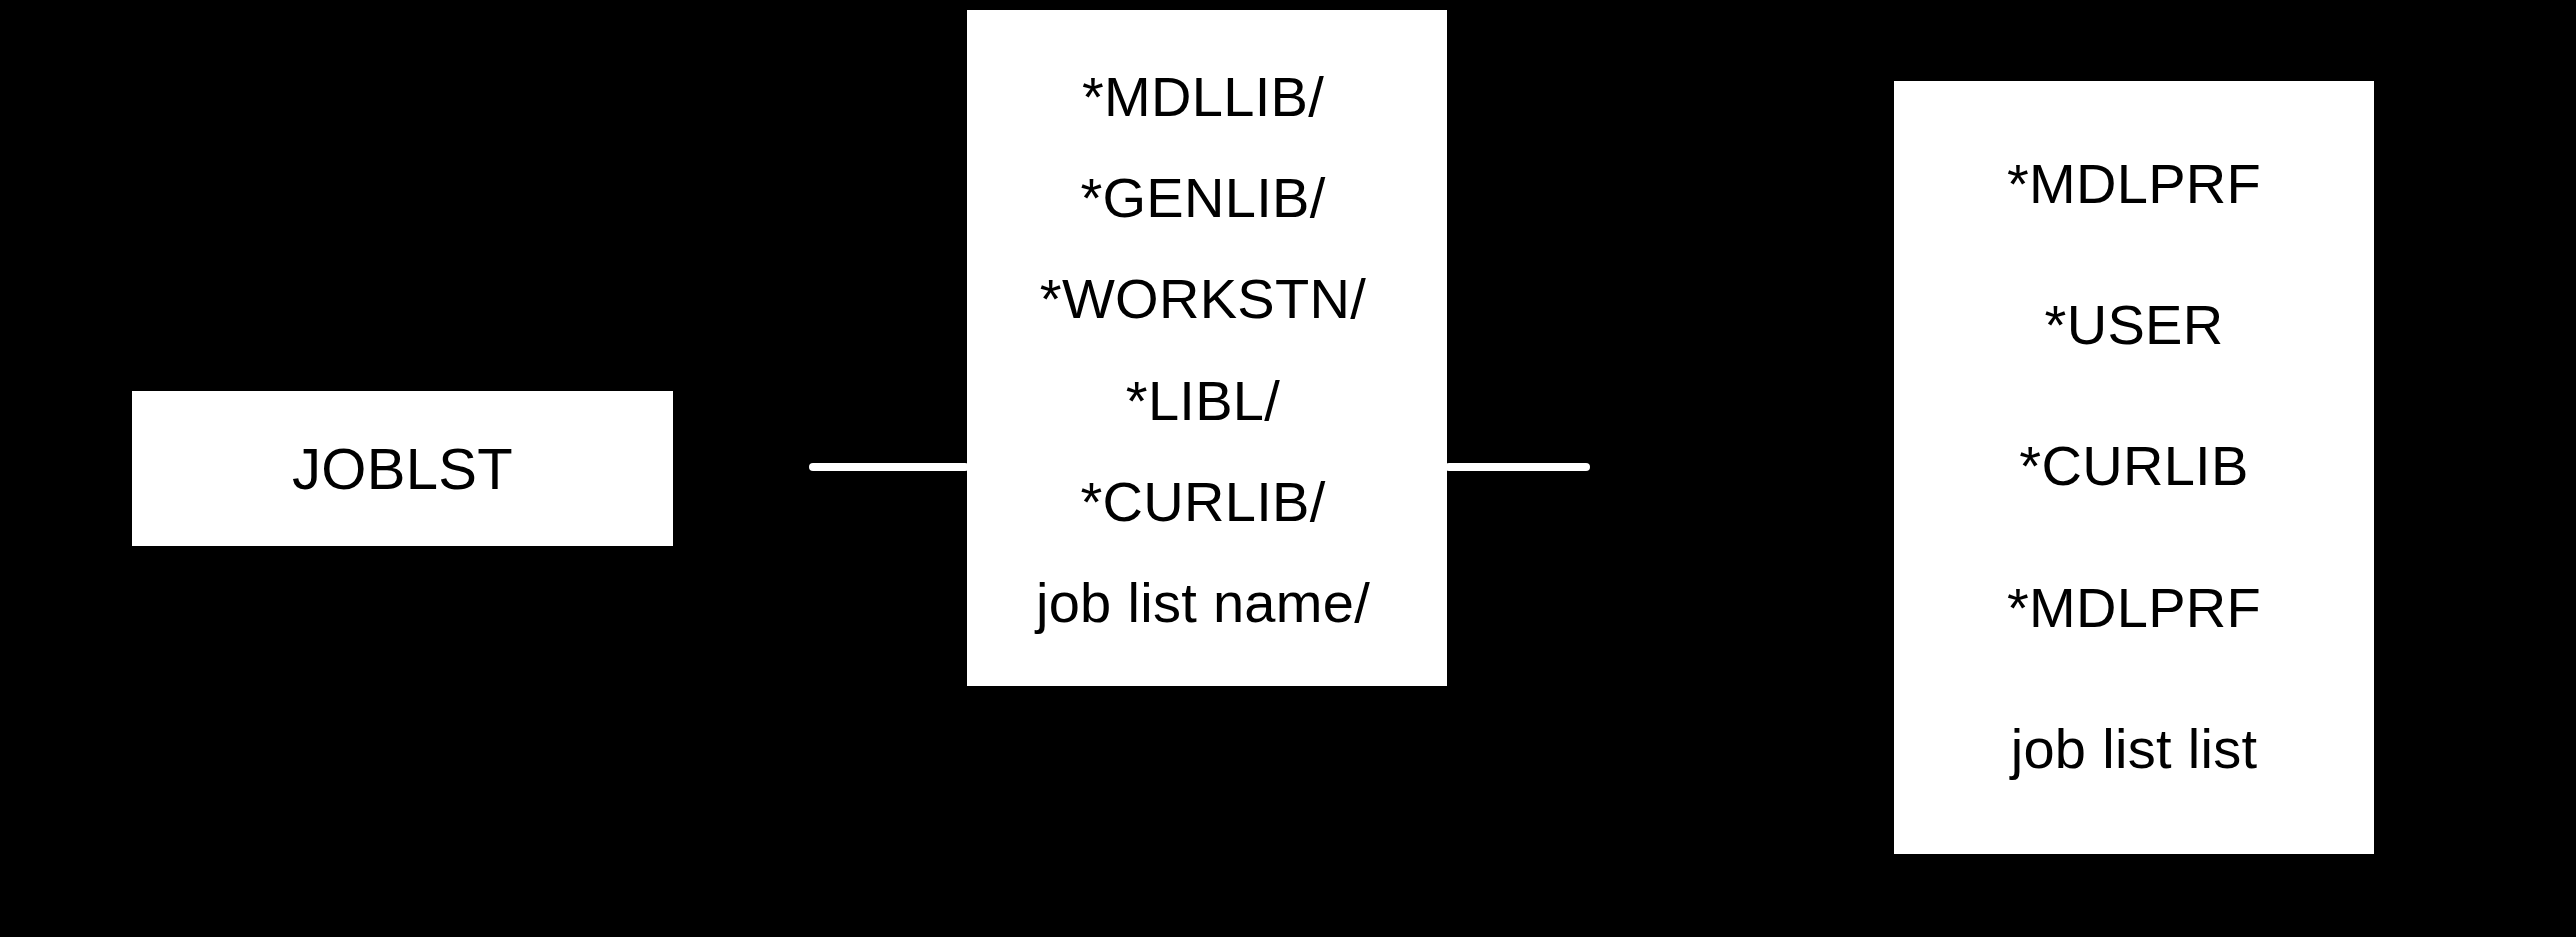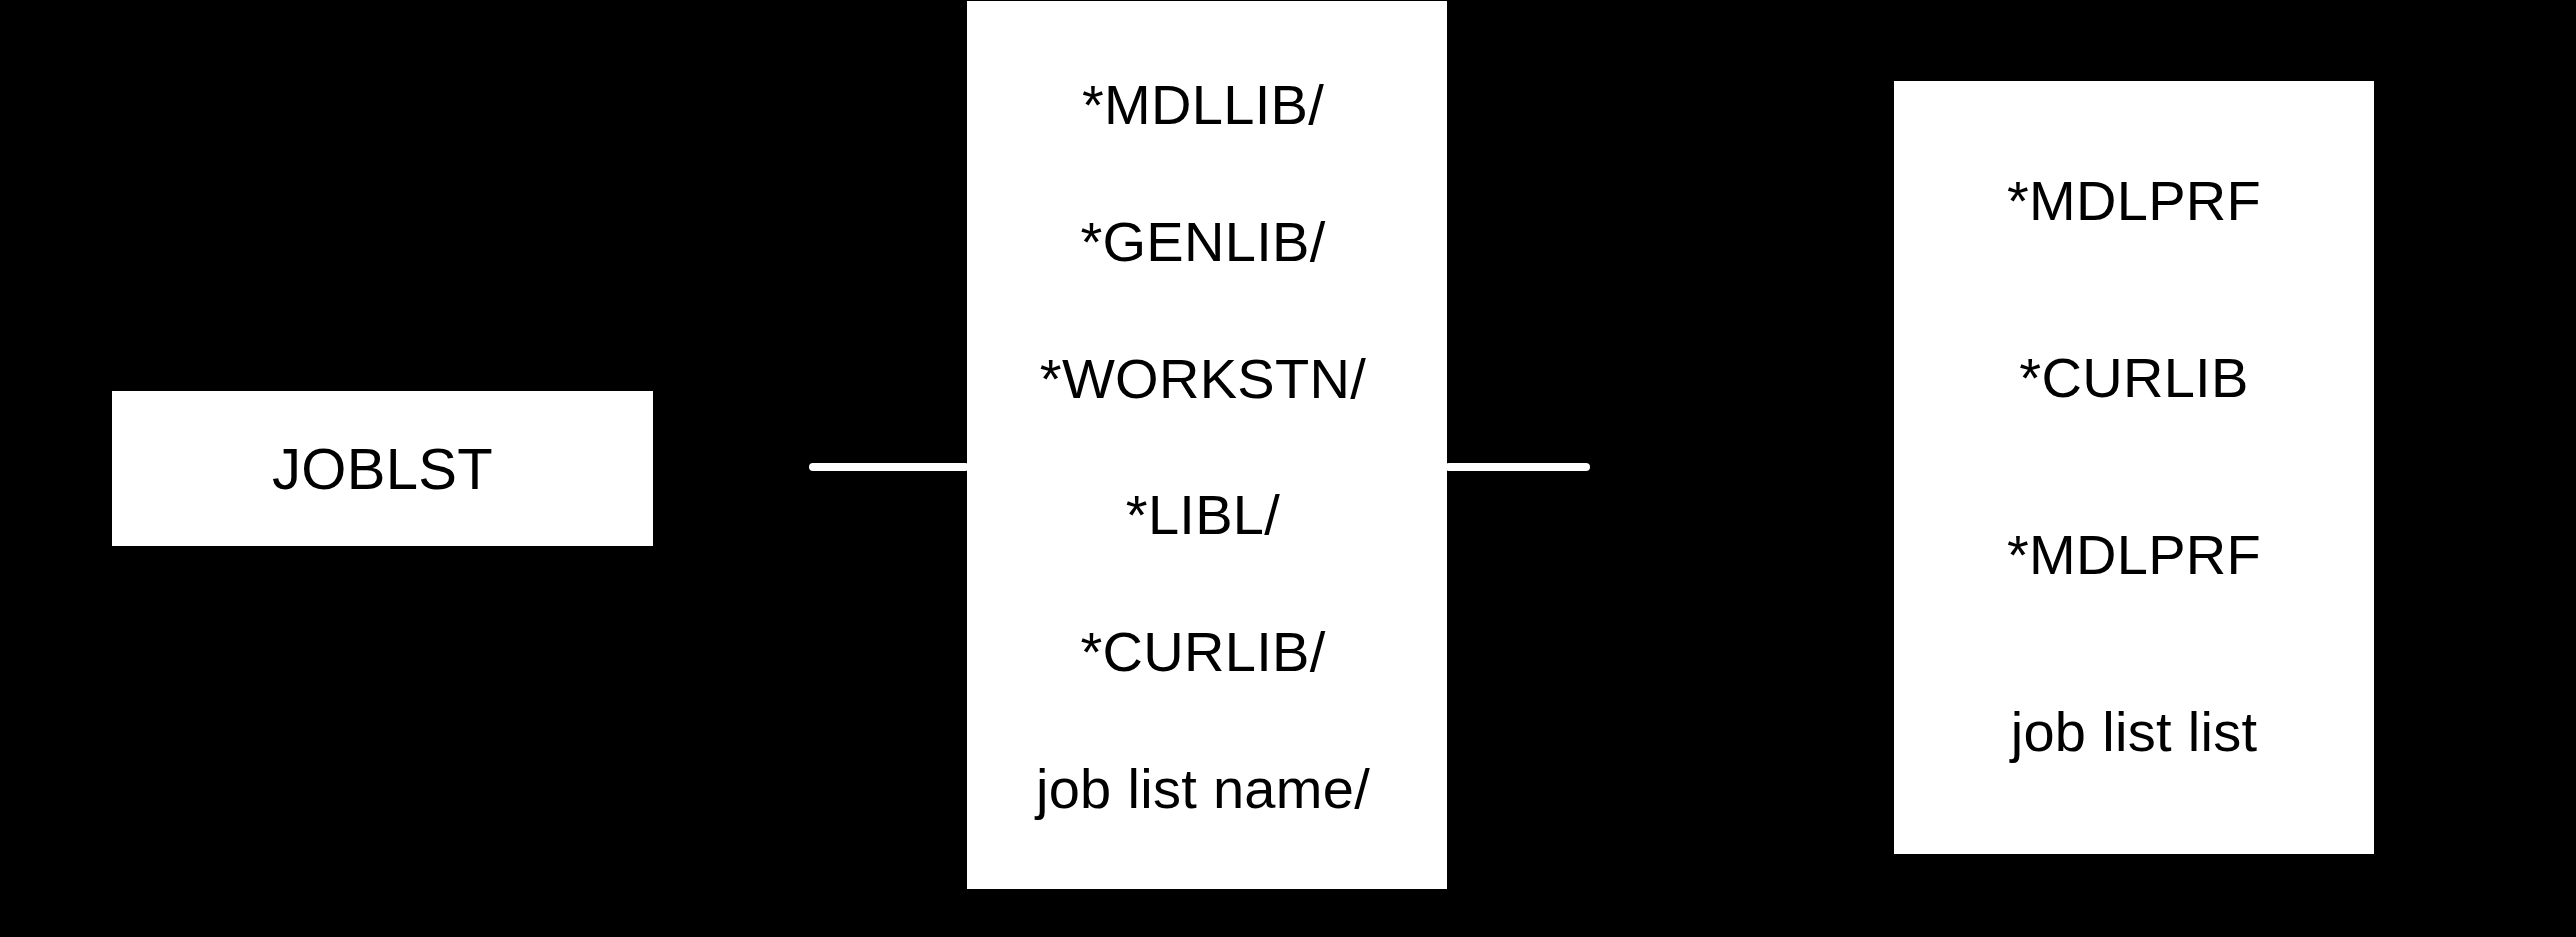--- a/index.html
+++ b/index.html
@@ -39,34 +39,34 @@
     display: block;
     width: 100%;
     font-size: 56px;
     font-weight: 400;
     letter-spacing: 0.3px;
     color: #000000;
   }
 
   
   #box-joblst {
-    left: 112px;
+    left: 132px;
     top: 391px;
     width: 541px;
     height: 155px;
     justify-content: center;
   }
   #box-joblst .opt { font-size: 58px; }
 
   
   #box-library-qualifier {
     left: 967px;
-    top: 1px;
+    top: 10px;
     width: 480px;
-    height: 888px;
+    height: 676px;
     padding: 36px 8px 32px 0;
   }
 
   
   #box-joblist-value {
     left: 1894px;
     top: 81px;
     width: 480px;
     height: 773px;
     padding: 32px 0 34px 0;
@@ -107,19 +107,20 @@
     <span class="opt">*WORKSTN/</span>
     <span class="opt">*LIBL/</span>
     <span class="opt">*CURLIB/</span>
     <span class="opt">job list name/</span>
   </div>
 
   <div class="connector" id="connector-library-to-joblist"></div>
 
   <div class="param-box" id="box-joblist-value">
     <span class="opt">*MDLPRF</span>
+    <span class="opt">*USER</span>
     <span class="opt">*CURLIB</span>
     <span class="opt">*MDLPRF</span>
     <span class="opt">job list list</span>
   </div>
 
 </div>
 
 
 </body></html>

